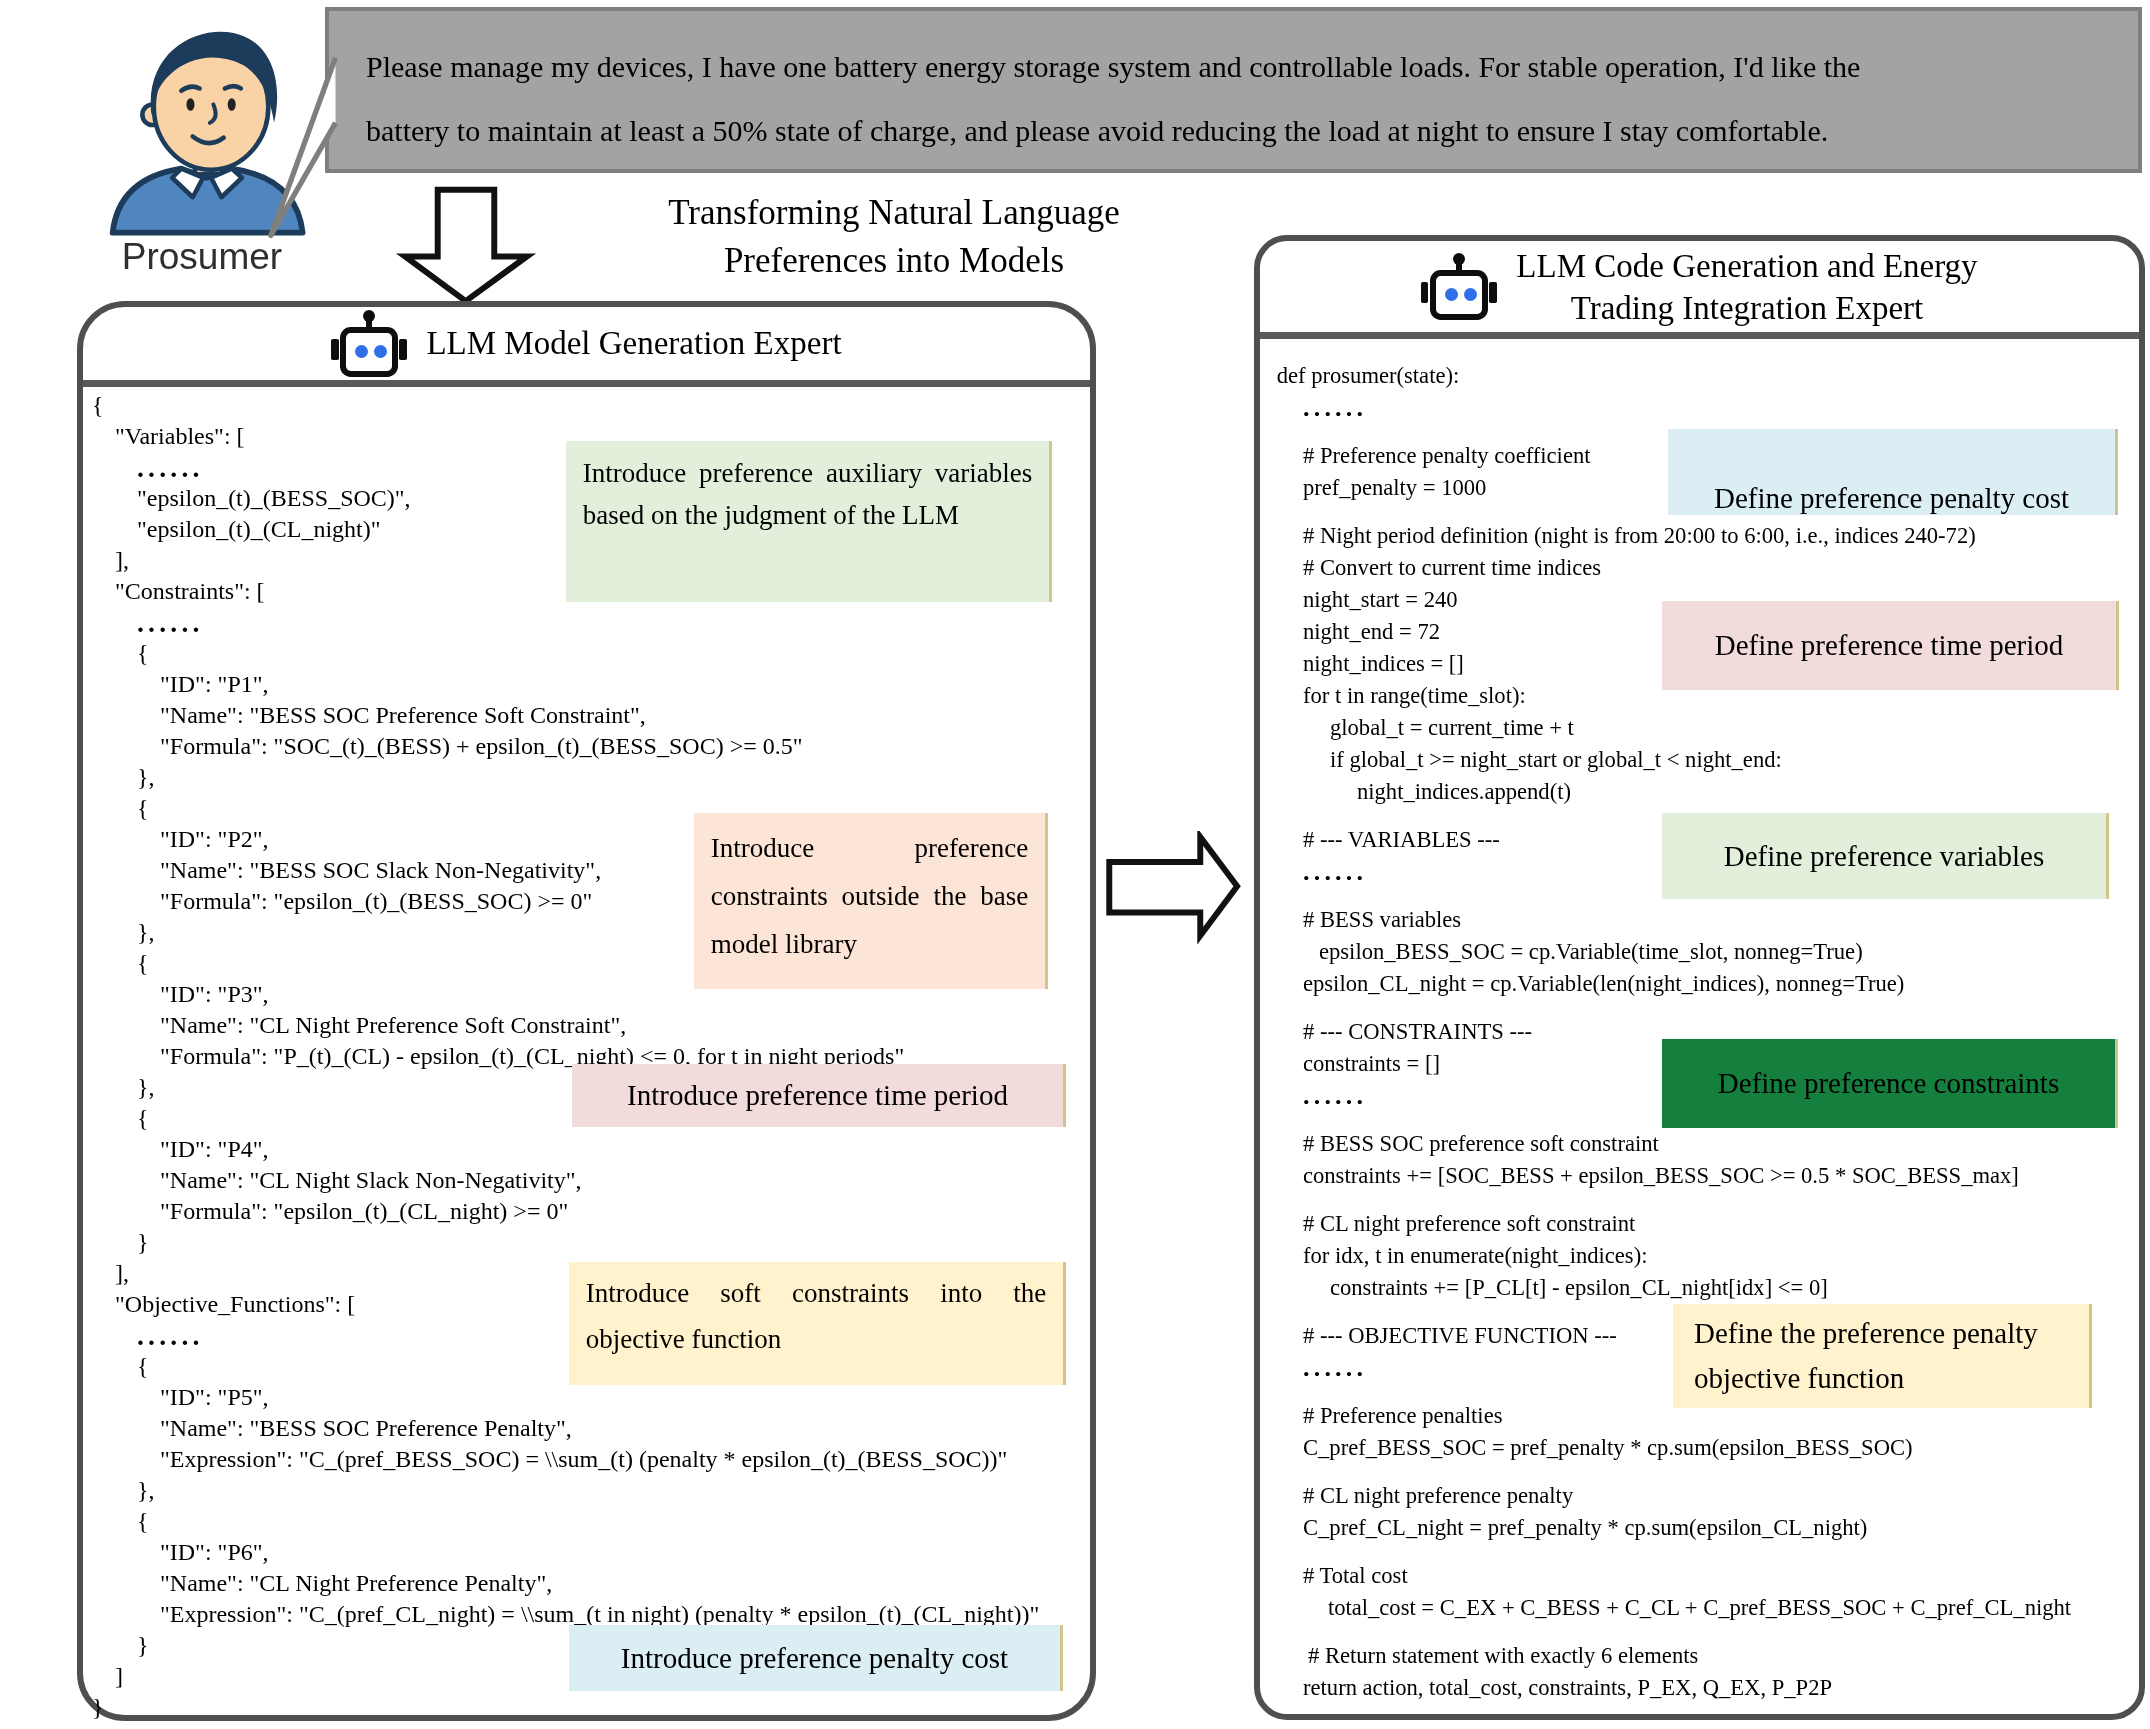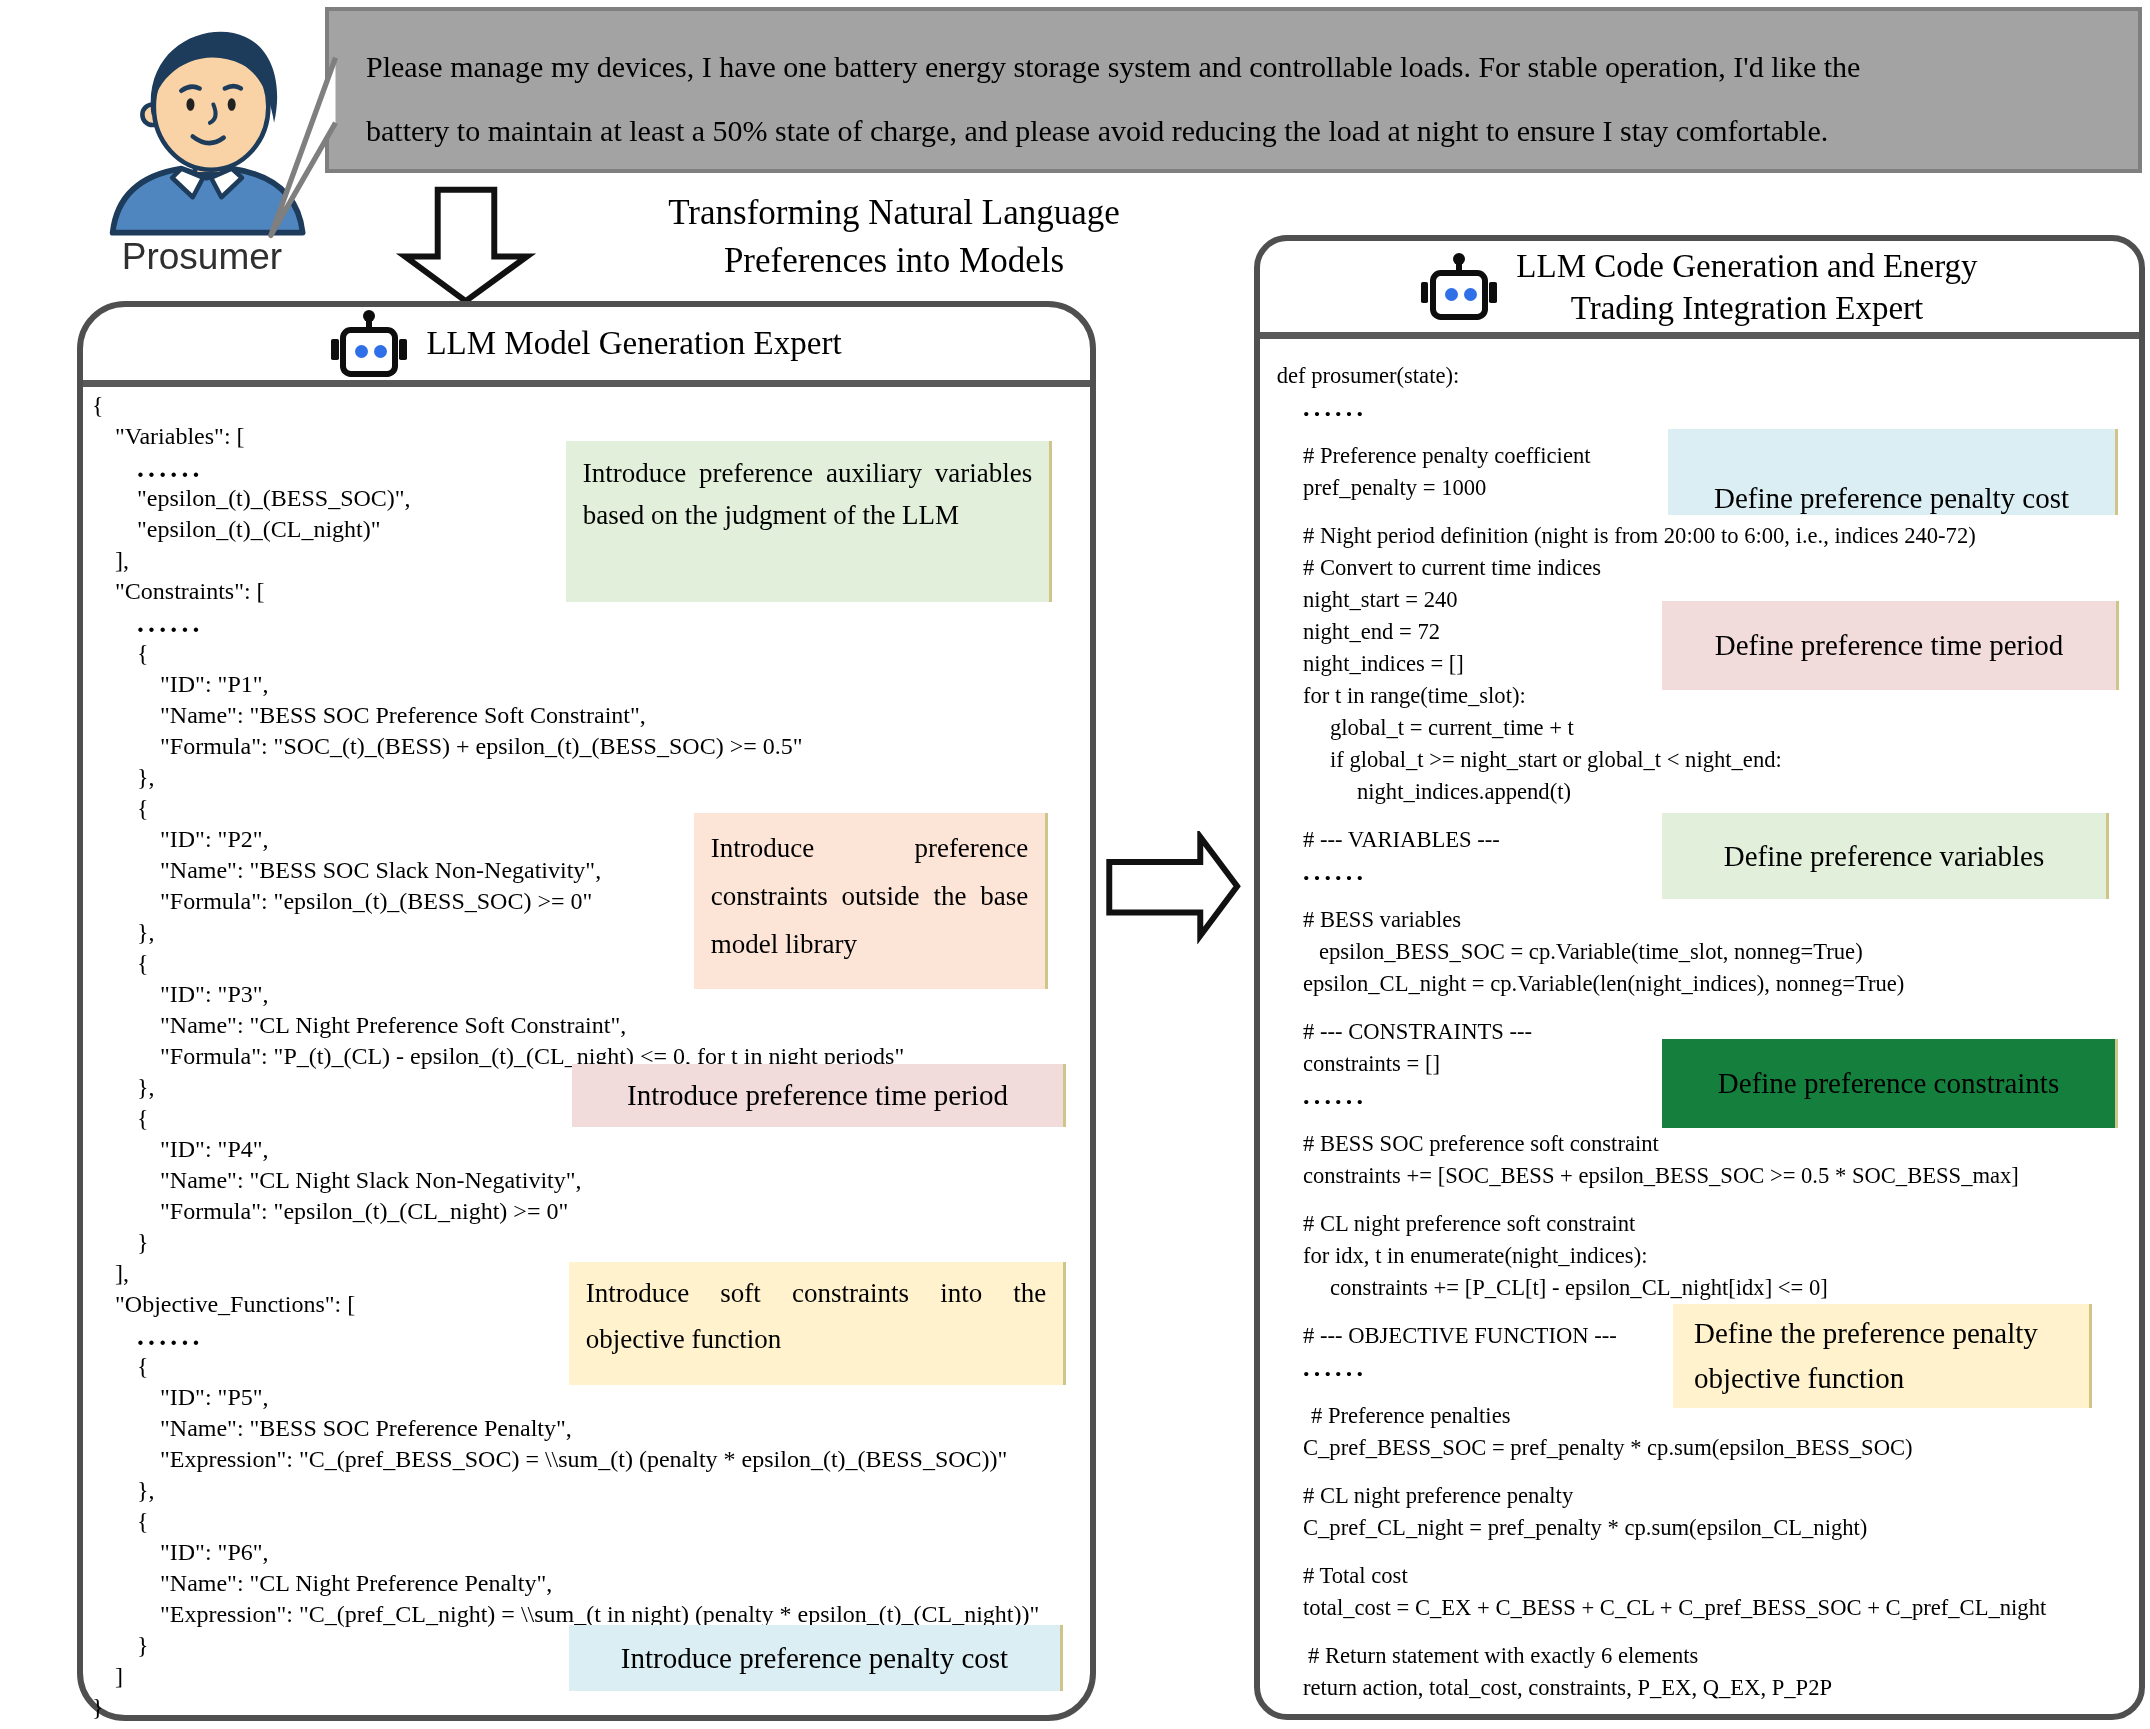--- a/index.html
+++ b/index.html
@@ -252,28 +252,28 @@
         <div class="cl" style="height: 32px; line-height: 32px; padding-left: 43px;"># BESS SOC preference soft constraint</div>
         <div class="cl" style="height: 32px; line-height: 32px; padding-left: 43px;">constraints += [SOC_BESS + epsilon_BESS_SOC &gt;= 0.5 * SOC_BESS_max]</div>
         <div class="gap" style="height: 16px;"></div>
         <div class="cl" style="height: 32px; line-height: 32px; padding-left: 43px;"># CL night preference soft constraint</div>
         <div class="cl" style="height: 32px; line-height: 32px; padding-left: 43px;">for idx, t in enumerate(night_indices):</div>
         <div class="cl" style="height: 32px; line-height: 32px; padding-left: 70px;">constraints += [P_CL[t] - epsilon_CL_night[idx] &lt;= 0]</div>
         <div class="gap" style="height: 16px;"></div>
         <div class="cl" style="height: 32px; line-height: 32px; padding-left: 43px;"># --- OBJECTIVE FUNCTION ---</div>
         <div class="cl dots" style="height: 32px; line-height: 32px; padding-left: 43px;">......</div>
         <div class="gap" style="height: 16px;"></div>
-        <div class="cl" style="height: 32px; line-height: 32px; padding-left: 43px; margin-left: 8px;"># Preference penalties</div>
+        <div class="cl" style="height: 32px; line-height: 32px; padding-left: 43px;"># Preference penalties</div>
         <div class="cl" style="height: 32px; line-height: 32px; padding-left: 43px;">C_pref_BESS_SOC = pref_penalty * cp.sum(epsilon_BESS_SOC)</div>
         <div class="gap" style="height: 16px;"></div>
         <div class="cl" style="height: 32px; line-height: 32px; padding-left: 43px;"># CL night preference penalty</div>
         <div class="cl" style="height: 32px; line-height: 32px; padding-left: 43px;">C_pref_CL_night = pref_penalty * cp.sum(epsilon_CL_night)</div>
         <div class="gap" style="height: 16px;"></div>
         <div class="cl" style="height: 32px; line-height: 32px; padding-left: 43px;"># Total cost</div>
-        <div class="cl" style="height: 32px; line-height: 32px; padding-left: 43px;">total_cost = C_EX + C_BESS + C_CL + C_pref_BESS_SOC + C_pref_CL_night</div>
+        <div class="cl" style="height: 32px; line-height: 32px;  text-align: center;">total_cost = C_EX + C_BESS + C_CL + C_pref_BESS_SOC + C_pref_CL_night</div>
         <div class="gap" style="height: 16px;"></div>
         <div class="cl" style="height: 32px; line-height: 32px; padding-left: 48px;"># Return statement with exactly 6 elements</div>
         <div class="cl" style="height: 32px; line-height: 32px; padding-left: 43px;">return action, total_cost, constraints, P_EX, Q_EX, P_P2P</div>
       </div>
 
     <div class="ann" id="ann-r0" style="background: rgb(218, 238, 243);">
       <div class="txt">Define preference penalty cost</div>
       </div>
     <div class="ann" id="ann-r1" style="background: rgb(242, 220, 219);">
       <div class="txt">Define preference time period</div>

